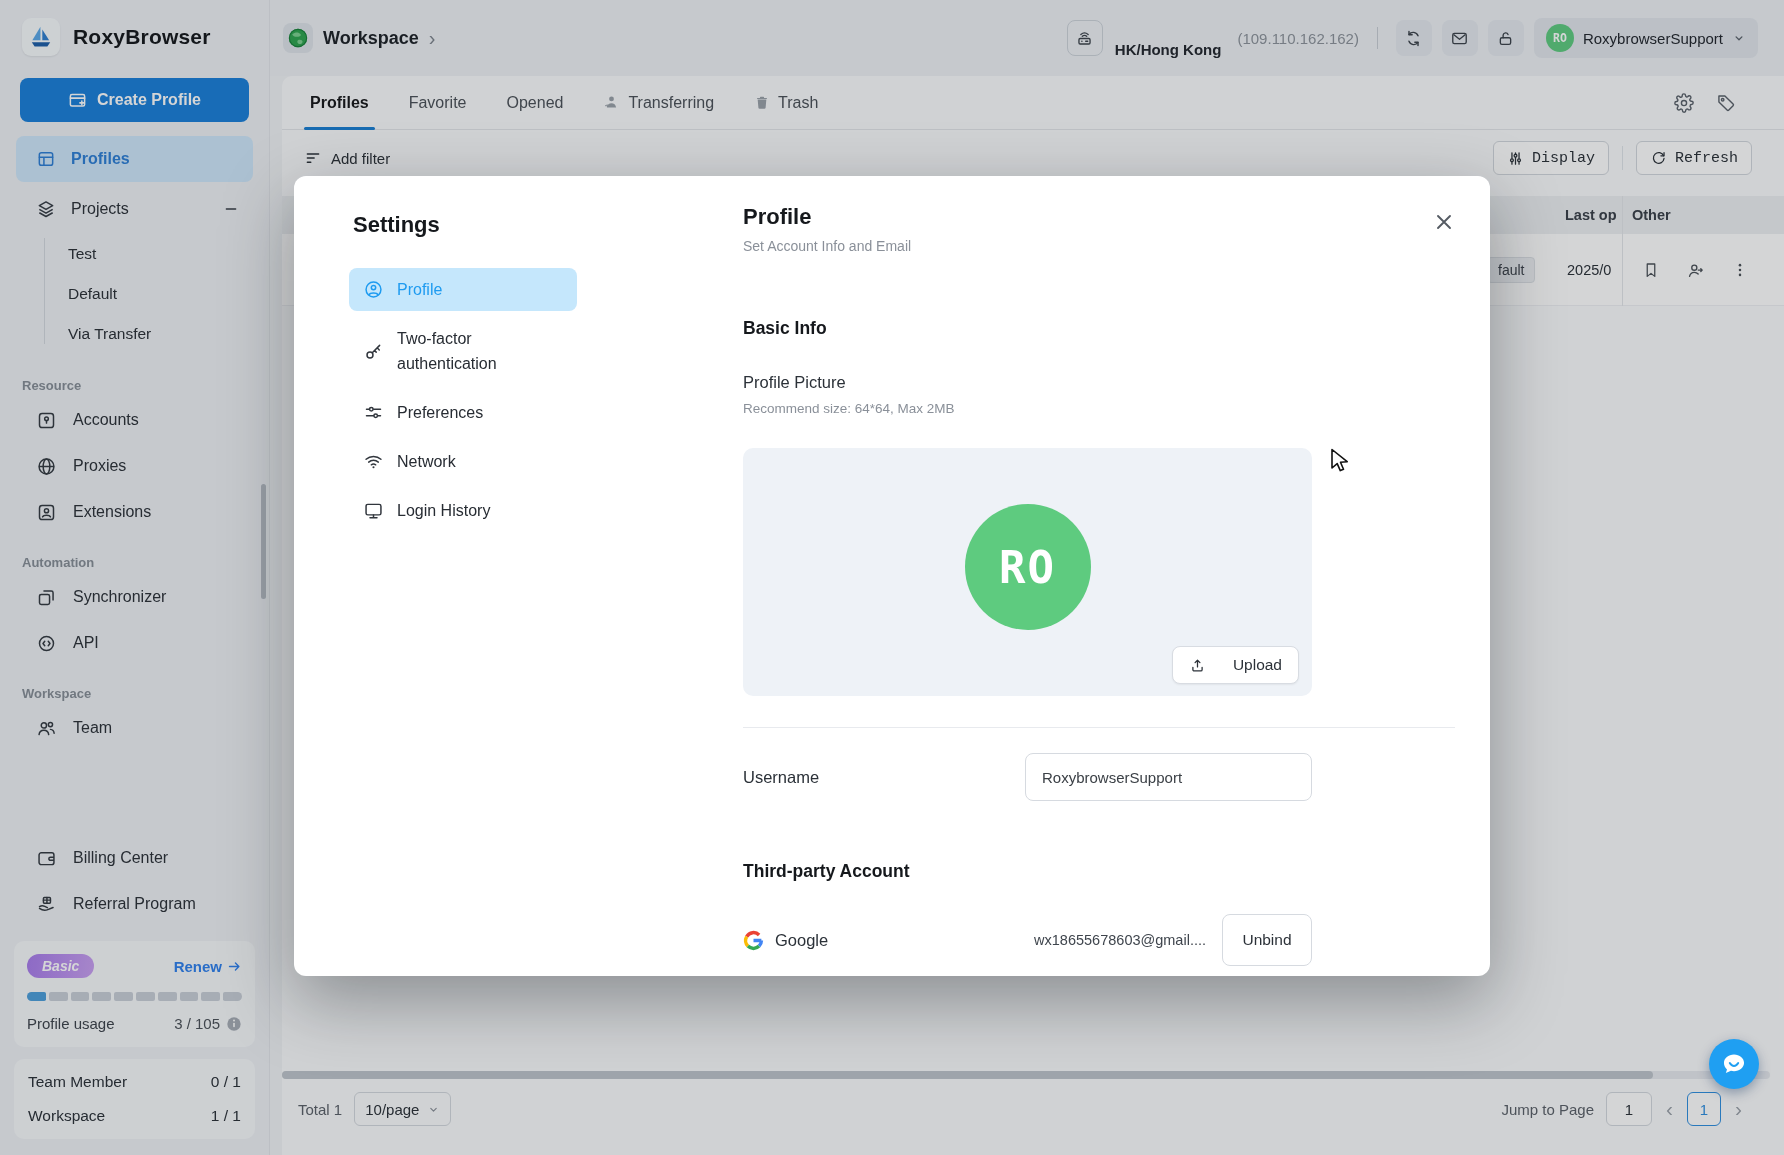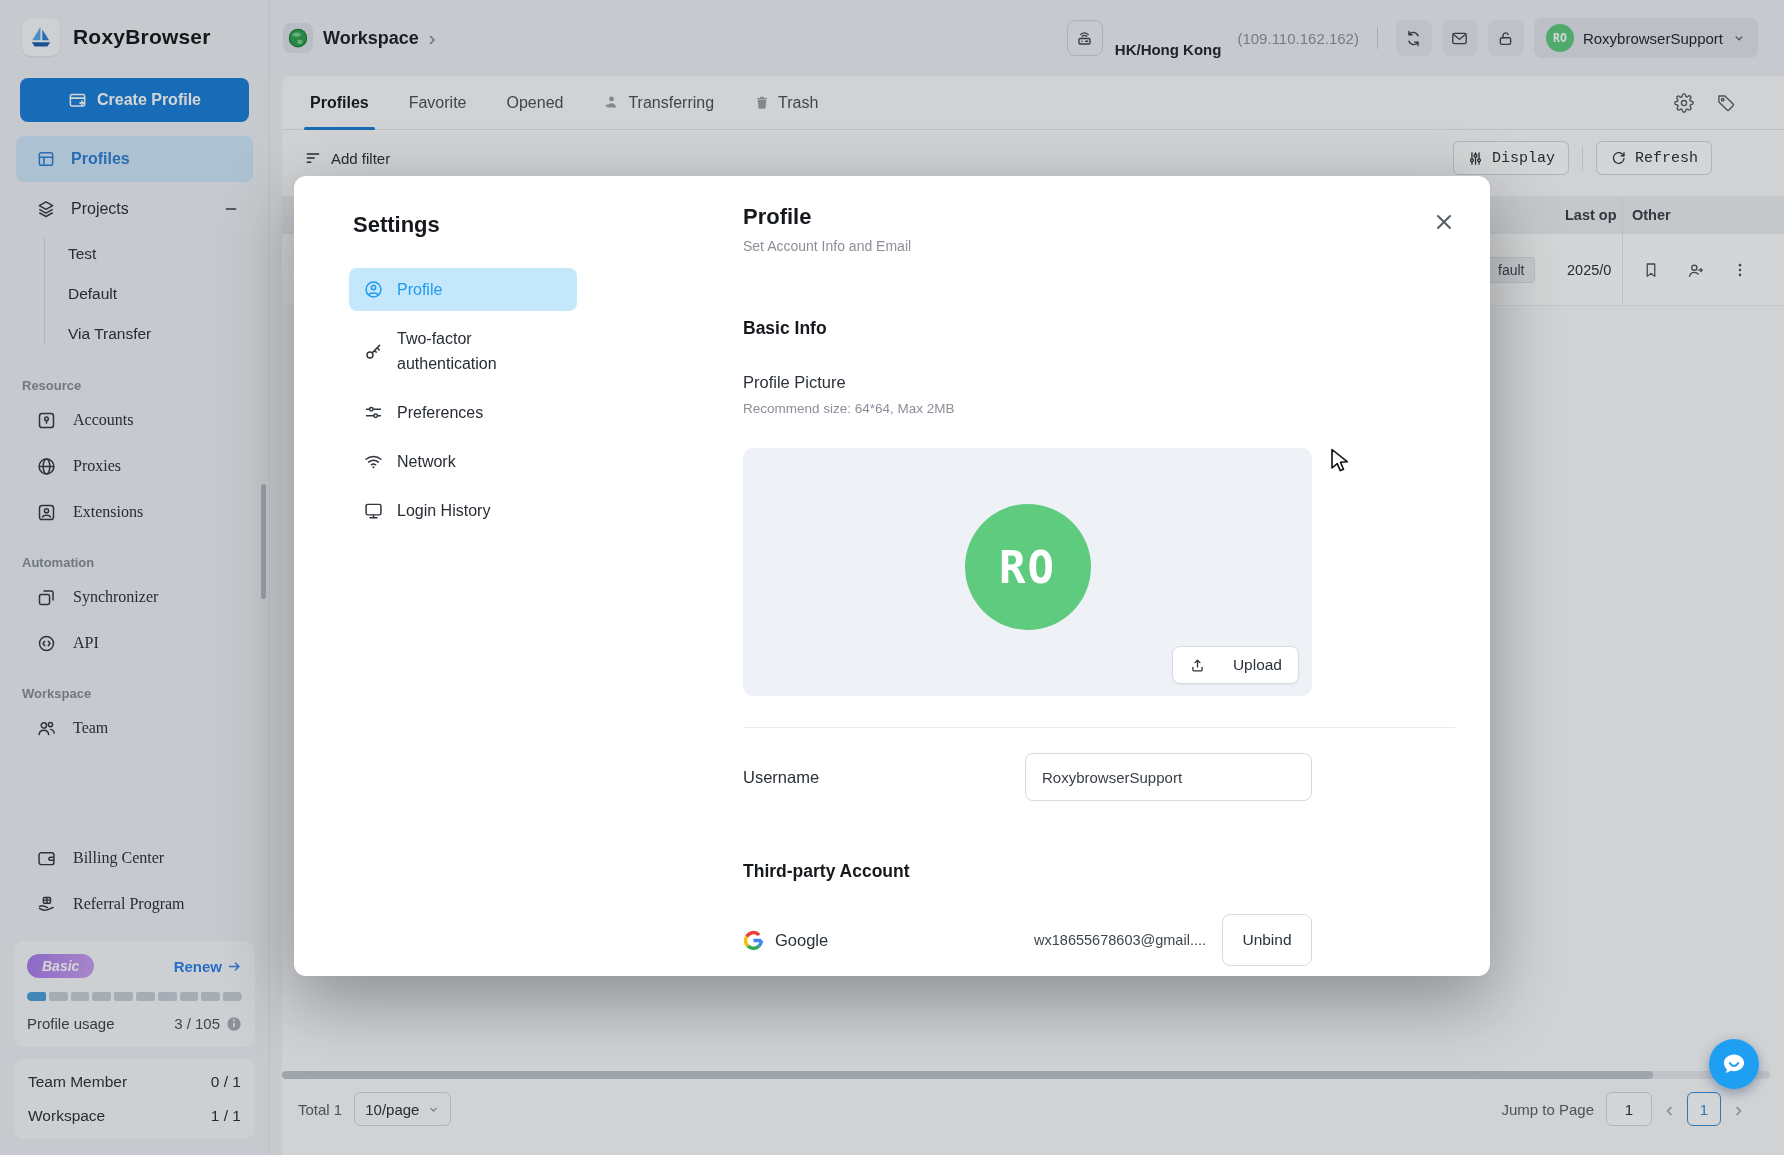--- a/index.html
+++ b/index.html
@@ -26,21 +26,21 @@
   .side-item { height:46px; margin:0 16px; border-radius:8px; display:flex; align-items:center;
     padding:0 14px 0 20px; gap:15px; font-size:16px; color:#2c3138; cursor:pointer; }
   .side-item .ic { color:#373d45; }
   .side-item.active { background:#cfe7fa; color:#2e7fd6; font-weight:700; }
   .side-item.active .ic { color:#2e7fd6; }
   .side-item .grow { flex:1; }
   .tree { position:relative; padding:2px 0 4px; }
   .tree:before { content:""; position:absolute; left:44px; top:6px; bottom:14px; border-left:1px solid #d3d8de; }
   .tree-item { height:40px; display:flex; align-items:center; padding-left:68px; font-size:15.5px; color:#2c3138; cursor:pointer; }
   .sec-label { margin:20px 0 4px 22px; font-size:13px; font-weight:600; color:#878e97; }
-  .nav-item { height:46px; display:flex; align-items:center; padding-left:36px; gap:16px; font-size:16px; color:#2c3138; cursor:pointer;font-family:Liberation Serif, serif; }
+  .nav-item { height:46px; display:flex; align-items:center; padding-left:36px; gap:16px; font-size:16px; color:#2c3138; cursor:pointer; }
   .nav-item .ic { color:#343a41; }
   .spacer { flex:1; }
   .plan-card { margin:14px 14px 0; background:#f7f9fb; border-radius:10px; padding:13px 13px 15px; }
   .badge-basic { display:inline-block; padding:4px 15px; border-radius:999px; color:#fff;
     font-size:14px; font-weight:700; font-style:italic; background:linear-gradient(100deg,#a87ceb,#c9a0f1); }
   .renew { margin-left:auto; color:#2f80ed; font-size:15px; font-weight:600; cursor:pointer; display:flex; align-items:center; gap:5px;justify-content:flex-end; }
   .seg-bar { display:flex; gap:3px; margin-top:14px; }
   .seg-bar span { flex:1; height:9px; border-radius:2px; background:#c9cfd7; }
   .seg-bar span:first-child { background:#4d9fdb; border-radius:5px 2px 2px 5px; }
   .seg-bar span:last-child { border-radius:2px 5px 5px 2px; }
@@ -71,21 +71,21 @@
 
   
   #main-card { position:absolute; left:282px; top:76px; right:0; bottom:0; background:#fbfcfd; border-radius:10px 0 0 0; }
   .tab-row { height:54px; border-bottom:1px solid #e3e6ea; display:flex; align-items:center; padding:0 48px 0 26px; gap:36px; }
   .tab { position:relative; height:100%; display:flex; align-items:center; gap:8px; font-size:16px; color:#4b5158; cursor:pointer; padding:0 2px; }
   .tab .ic { color:#9aa1a9; }
   .tab.active { color:#17181a; font-weight:700; }
   .tab.active:after { content:""; position:absolute; left:-4px; right:-4px; bottom:-1px; height:3px; background:#1a7fd4; border-radius:2px; }
   .tab-tools { margin-left:auto; display:flex; gap:22px; color:#5a616a; }
   .tab-tools .ic { cursor:pointer; }
-  .toolbar { height:56px; display:flex; align-items:center; padding:0 72px 0 22px; }
+  .toolbar { height:56px; display:flex; align-items:center; padding:0 32px 0 22px; }
   .add-filter { display:flex; align-items:center; gap:9px; font-size:15px; font-weight:500; color:#2b3138; cursor:pointer; }
   .tool-right { margin-left:auto; display:flex; align-items:center;font-family:Liberation Mono, monospace; }
   .tool-btn { height:34px; border:1px solid #d2d7dd; background:#fff; border-radius:6px; display:flex; align-items:center;
     gap:8px; padding:0 13px; font-size:15px; color:#2b3138; cursor:pointer; }
   .tool-div { width:1px; height:24px; background:#e0e4e9; margin:0 13px; }
 
   .tbl-head { position:absolute; left:0; right:0; top:120px; height:38px; background:#edeff2; }
   .tbl-head .cell { position:absolute; top:0; line-height:38px; font-size:14.5px; font-weight:700; color:#3a4049; }
   .tbl-row { position:absolute; left:0; right:0; top:158px; height:72px; background:#fff; border-bottom:1px solid #eef0f3; }
   .col-div { position:absolute; left:1340px; top:120px; height:110px; border-left:1px solid #e3e6ea; }

